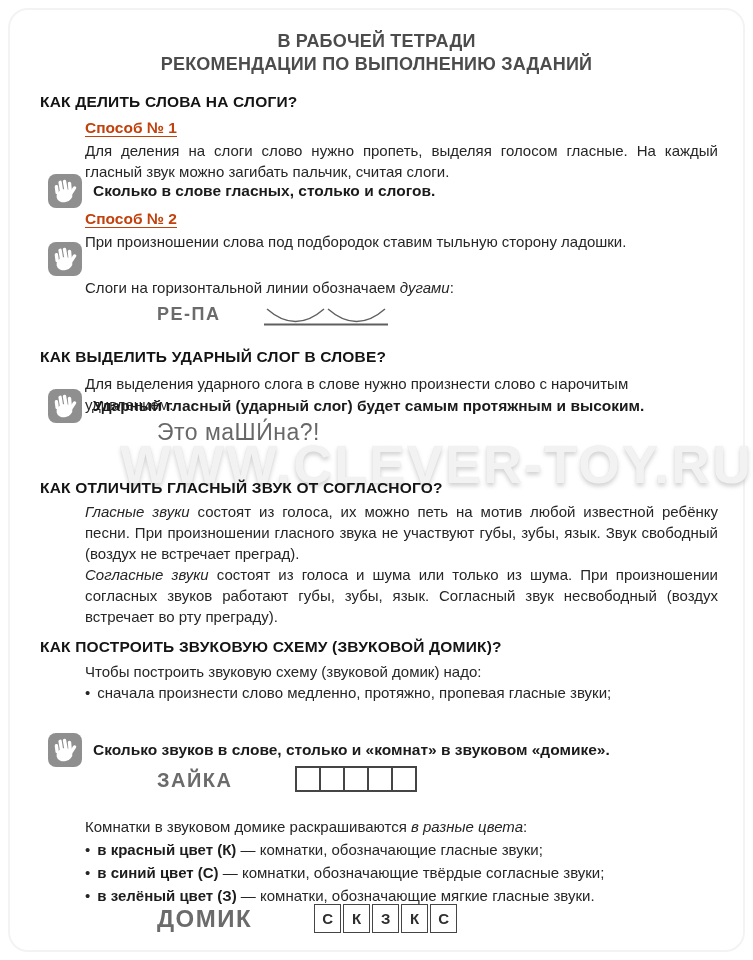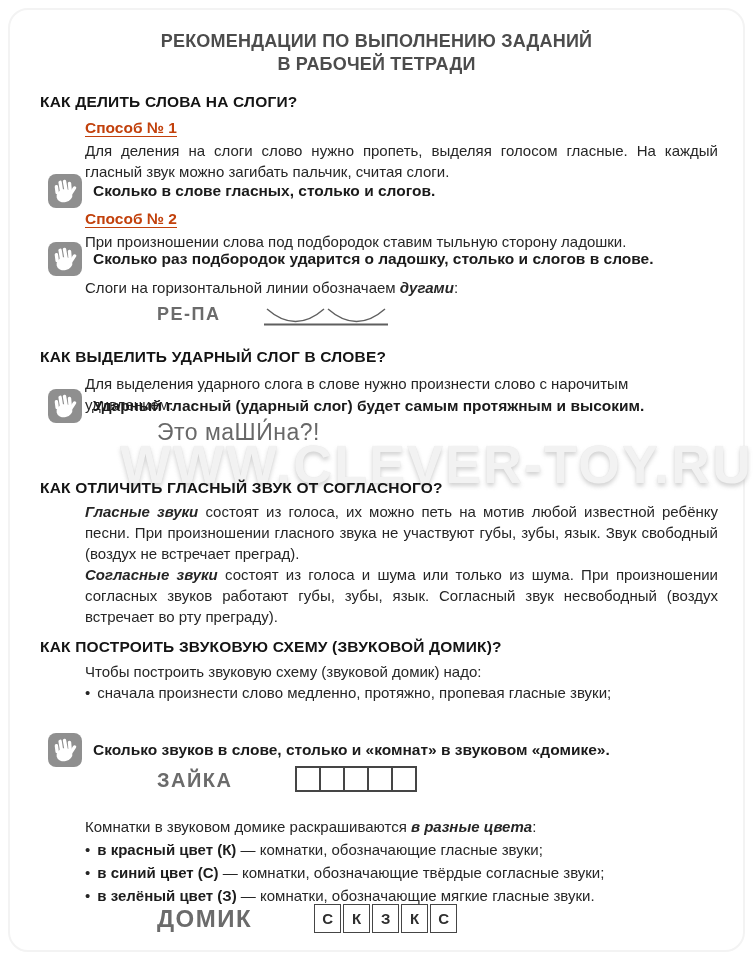--- a/index.html
+++ b/index.html
@@ -31,21 +31,21 @@
   .method-label {
     left:85px; font-size:15.5px; font-weight:bold; color:#c2410c;
     text-decoration:underline; text-underline-offset:3px;
   }
   .rule-row { left:48px; display:flex; align-items:center; }
   .rule-row .rule-txt {
     margin-left:11px; font-size:15.5px; font-weight:bold; color:#1b1b1b;
     white-space:nowrap;
   }
   .hand-badge { width:34px; height:34px; flex:0 0 34px; }
-  .bi { font-weight:bold; font-style:italic; }
+  .bi { font-weight:normal; font-style:italic; }
   .ex-row { left:157px; display:flex; align-items:flex-end; }
   .ex-word {
     font-size:20px; font-weight:bold; color:#6b6b6b; letter-spacing:1.5px;
     line-height:26px; white-space:nowrap;
   }
   .ex-sentence {
     left:157px; font-size:23px; font-weight:normal; color:#686868;
     letter-spacing:0.5px; white-space:nowrap;
   }
   .arcs-svg { margin-left:44px; margin-bottom:1px; }
@@ -73,22 +73,22 @@
 </style>
 </head>
 <body>
 
 <div class="page">
   <div class="scan-frame"></div>
 
   <div class="watermark">WWW.CLEVER-TOY.RU</div>
 
   <div class="abs page-title">
+    <div>В РАБОЧЕЙ ТЕТРАДИ</div>
     <div>РЕКОМЕНДАЦИИ ПО ВЫПОЛНЕНИЮ ЗАДАНИЙ</div>
-    <div>В РАБОЧЕЙ ТЕТРАДИ</div>
   </div>
 
   <div class="abs sec-h" style="top:93px">КАК ДЕЛИТЬ СЛОВА НА СЛОГИ?</div>
   <div class="abs method-label" style="top:119px">Способ № 1</div>
   <div class="abs body-block" style="top:140px">Для деления на слоги слово нужно пропеть, выделяя голосом гласные. На каждый гласный звук можно загибать пальчик, считая слоги.</div>
 
   <div class="abs rule-row" style="top:174px">
     <svg class="hand-badge" viewBox="0 0 34 34">
       <rect width="34" height="34" rx="8" fill="#8f8f8f"></rect>
       <g transform="rotate(-12 17 17)">
@@ -115,21 +115,20 @@
         <g stroke="#ffffff" stroke-width="3.4" stroke-linecap="round">
           <line x1="9.5" y1="11" x2="9" y2="17"></line>
           <line x1="14" y1="7.5" x2="13.6" y2="16"></line>
           <line x1="18.5" y1="7.5" x2="18.2" y2="16"></line>
           <line x1="23" y1="10.5" x2="22.2" y2="17"></line>
           <line x1="27" y1="16" x2="23" y2="20"></line>
         </g>
         <ellipse cx="15.5" cy="21.5" rx="8" ry="6.5" fill="#ffffff"></ellipse>
       </g>
     </svg>
-    <span class="rule-txt">Сколько раз подбородок ударится о ладошку, столько и слогов в слове.</span>
   </div>
 
   <div class="abs body-block nojust" style="top:277px">
     <span>Слоги на горизонтальной линии обозначаем </span><span class="bi">дугами</span><span>:</span>
   </div>
 
   <div class="abs ex-row" style="top:299px">
     <span class="ex-word" style="font-size:18px; line-height:30px;">РЕ-ПА</span>
     <svg class="arcs-svg" width="124" height="22" viewBox="0 0 124 22">
       <g fill="none" stroke="#5f5f5f" stroke-width="1.4">

